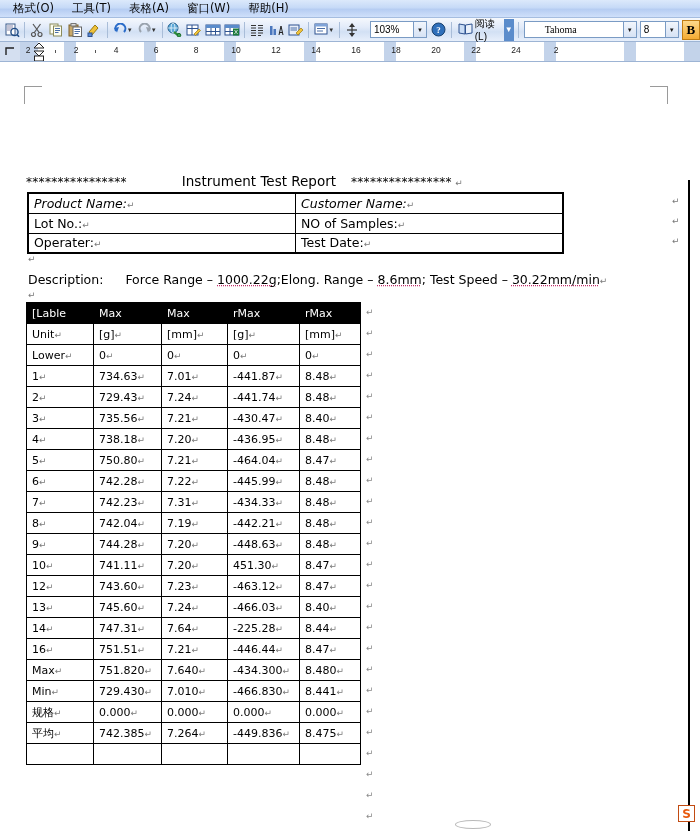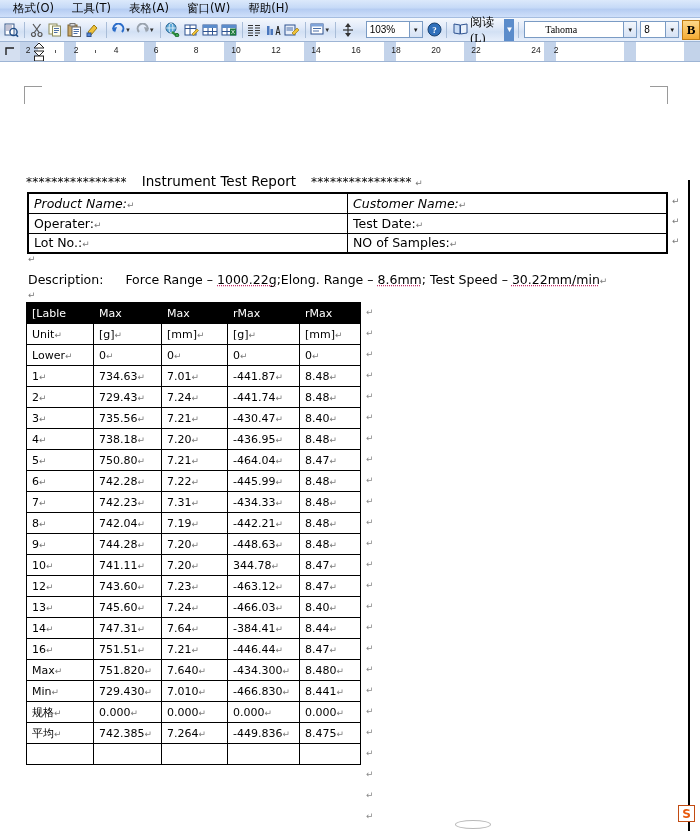--- a/index.html
+++ b/index.html
@@ -82,27 +82,27 @@
   .corner.tl { border-left:1px solid #9a9a9a; border-top:1px solid #9a9a9a; }
   .corner.tr { border-right:1px solid #9a9a9a; border-top:1px solid #9a9a9a; }
 
   .pmark { color:#7a7a7a; font-size:9px; font-family:"DejaVu Sans",sans-serif; }
 
   #titleline {
     position:absolute; left:26px; top:111px; width:640px;
     font-family:"DejaVu Sans",sans-serif; white-space:nowrap;
   }
   .stars { font-size:12px; letter-spacing:0.3px; }
-  .rpt-title { font-size:13.5px; }
+  .rpt-title { font-size:13.5px;margin-left:40px; }
 
   table.doctab { border-collapse:collapse; table-layout:fixed; }
 
   
   #infotab {
-    position:absolute; left:27px; top:130px; width:641px;
+    position:absolute; left:27px; top:130px; width:537px;
     border:2px solid #000;
   }
   #infotab td {
     border:1px solid #000; height:20px; padding:1px 5px;
     font-size:12.5px; font-family:"DejaVu Sans",sans-serif; vertical-align:middle;
   }
   #infotab td.italic { font-style:italic; }
 
   #descline {
     position:absolute; left:28px; top:210px; font-size:12.5px;
@@ -334,21 +334,21 @@
 
   <div class="tbsep"></div>
 
   <div class="readbtn">
     <span>
       <svg width="15" height="13" viewBox="0 0 15 13">
         <path d="M1,2 L7,3 L7,12 L1,11 Z" fill="#c9dcf5" stroke="#2f5390"></path>
         <path d="M14,2 L7.5,3 L7.5,12 L14,11 Z" fill="#eaf1fb" stroke="#2f5390"></path>
       </svg>
     </span>
-    <span style="font-family:Liberation Serif, serif;font-size:12px">阅读(L)</span>
+    <span style="font-family:Liberation Sans, sans-serif;font-size:10px">阅读(L)</span>
   </div>
 
   <div class="tb" style="background:#5b8ccb;width:12px;height:22px;color:#fff;font-size:8px;">▼</div>
 
   <div class="tbsep"></div>
 
   <div style="display:flex;margin-left:2px">
     <div class="fontbox">Tahoma</div>
     <div class="ddbtn">▼</div>
   </div>
@@ -384,21 +384,21 @@
     <span class="rnum" style="left:96px">4</span>
     <span class="rnum" style="left:136px">6</span>
     <span class="rnum" style="left:176px">8</span>
     <span class="rnum" style="left:216px">10</span>
     <span class="rnum" style="left:256px">12</span>
     <span class="rnum" style="left:296px">14</span>
     <span class="rnum" style="left:336px">16</span>
     <span class="rnum" style="left:376px">18</span>
     <span class="rnum" style="left:416px">20</span>
     <span class="rnum" style="left:456px">22</span>
-    <span class="rnum" style="left:516px">24</span>
+    <span class="rnum" style="left:496px">24</span>
     <span class="rnum" style="left:536px">2</span>
 
     <div class="rtick" style="left:35px"></div>
     <div class="rtick" style="left:75px"></div>
 
     <div style="position:absolute;left:13px;top:0">
       <svg width="12" height="20" viewBox="0 0 12 20">
         <polygon points="6,1 11,6 1,6" fill="#fff" stroke="#222"></polygon>
         <polygon points="1,9 11,9 6,14" fill="#fff" stroke="#222"></polygon>
         <rect x="1.5" y="14" width="9" height="5" fill="#fff" stroke="#222"></rect>
@@ -427,32 +427,32 @@
           <tr>
         <td class="italic" style="width:50%">
           <span>Product Name:</span><span class="pmark">↵</span>
         </td>
         <td class="italic">
           <span>Customer Name:</span><span class="pmark">↵</span>
         </td>
       </tr>
       <tr>
         <td>
+          <span>Lot No.:</span><span class="pmark">↵</span>
+        </td>
+        <td>
+          <span>NO of Samples:</span><span class="pmark">↵</span>
+        </td>
+      </tr>
+      <tr>
+        <td>
           <span>Operater:</span><span class="pmark">↵</span>
         </td>
         <td>
           <span>Test Date:</span><span class="pmark">↵</span>
-        </td>
-      </tr>
-      <tr>
-        <td>
-          <span>Lot No.:</span><span class="pmark">↵</span>
-        </td>
-        <td>
-          <span>NO of Samples:</span><span class="pmark">↵</span>
         </td>
       </tr>
     </tbody>
       </table>
 
     <div style="position:absolute;left:672px;top:134px" class="pmark">↵</div>
     <div style="position:absolute;left:672px;top:154px" class="pmark">↵</div>
     <div style="position:absolute;left:672px;top:174px" class="pmark">↵</div>
 
     <div id="emptymark" class="pmark">↵</div>
@@ -553,42 +553,42 @@
             <td class="c1"><span>9</span><span class="pmark">↵</span></td>
             <td class="c2"><span>744.28</span><span class="pmark">↵</span></td>
             <td class="c3"><span>7.20</span><span class="pmark">↵</span></td>
             <td class="c4"><span>-448.63</span><span class="pmark">↵</span></td>
             <td class="c5"><span>8.48</span><span class="pmark">↵</span></td>
           </tr>
           <tr>
             <td class="c1"><span>10</span><span class="pmark">↵</span></td>
             <td class="c2"><span>741.11</span><span class="pmark">↵</span></td>
             <td class="c3"><span>7.20</span><span class="pmark">↵</span></td>
-            <td class="c4"><span>344.78</span><span class="pmark">↵</span></td>
+            <td class="c4"><span>451.30</span><span class="pmark">↵</span></td>
             <td class="c5"><span>8.47</span><span class="pmark">↵</span></td>
           </tr>
           <tr>
             <td class="c1"><span>12</span><span class="pmark">↵</span></td>
             <td class="c2"><span>743.60</span><span class="pmark">↵</span></td>
             <td class="c3"><span>7.23</span><span class="pmark">↵</span></td>
             <td class="c4"><span>-463.12</span><span class="pmark">↵</span></td>
             <td class="c5"><span>8.47</span><span class="pmark">↵</span></td>
           </tr>
           <tr>
             <td class="c1"><span>13</span><span class="pmark">↵</span></td>
             <td class="c2"><span>745.60</span><span class="pmark">↵</span></td>
             <td class="c3"><span>7.24</span><span class="pmark">↵</span></td>
             <td class="c4"><span>-466.03</span><span class="pmark">↵</span></td>
             <td class="c5"><span>8.40</span><span class="pmark">↵</span></td>
           </tr>
           <tr>
             <td class="c1"><span>14</span><span class="pmark">↵</span></td>
             <td class="c2"><span>747.31</span><span class="pmark">↵</span></td>
             <td class="c3"><span>7.64</span><span class="pmark">↵</span></td>
-            <td class="c4"><span>-384.41</span><span class="pmark">↵</span></td>
+            <td class="c4"><span>-225.28</span><span class="pmark">↵</span></td>
             <td class="c5"><span>8.44</span><span class="pmark">↵</span></td>
           </tr>
           <tr>
             <td class="c1"><span>16</span><span class="pmark">↵</span></td>
             <td class="c2"><span>751.51</span><span class="pmark">↵</span></td>
             <td class="c3"><span>7.21</span><span class="pmark">↵</span></td>
             <td class="c4"><span>-446.44</span><span class="pmark">↵</span></td>
             <td class="c5"><span>8.47</span><span class="pmark">↵</span></td>
           </tr>
           <tr>

